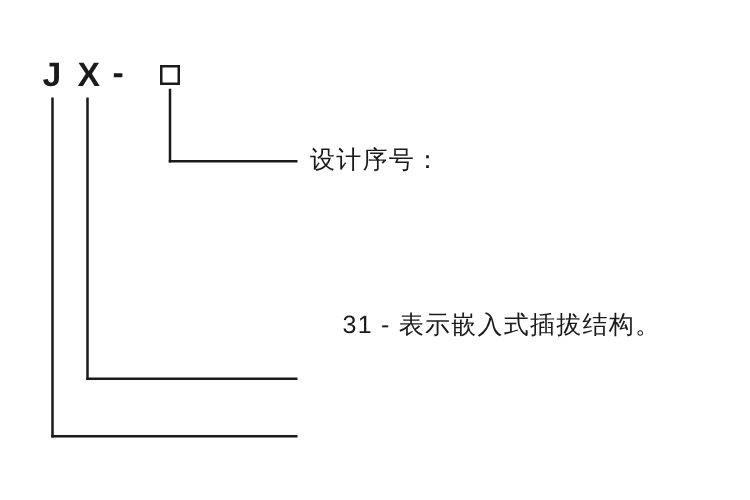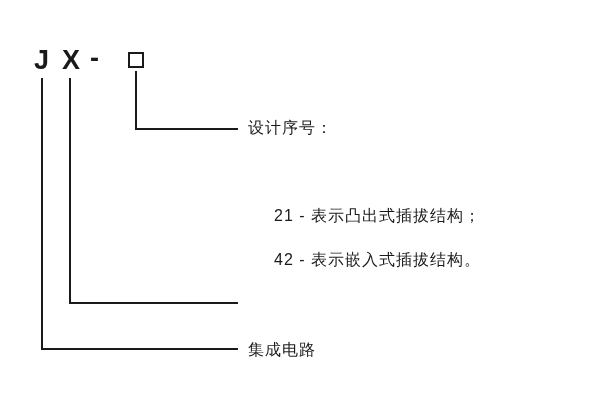--- a/index.html
+++ b/index.html
@@ -32,21 +32,21 @@
     box-sizing: border-box;
   }
   .line {
     position: absolute;
     background: #1a1a1a;
   }
   .line.v { width: 2px; }
   .line.h { height: 2px; }
   .label {
     position: absolute;
-    font-size: 16px;
+    font-size: 20px;
     line-height: 26px;
     color: #1a1a1a;
     white-space: nowrap;
     letter-spacing: 1px;
   }
 </style>
 </head>
 <body>
 
 <div class="canvas">
@@ -59,19 +59,17 @@
   <div class="line v" style="left:135px; top:71px; height:59px;"></div>
   <div class="line h" style="left:135px; top:128px; width:103px;"></div>
 
   <div class="line v" style="left:69px; top:78px; height:226px;"></div>
   <div class="line h" style="left:69px; top:302px; width:169px;"></div>
 
   <div class="line v" style="left:41px; top:78px; height:272px;"></div>
   <div class="line h" style="left:41px; top:348px; width:197px;"></div>
 
   <div class="label" style="left:248px; top:115px;">设计序号：</div>
-  <div class="label" style="left:274px; top:203px;">21 - 表示凸出式插拔结构；</div>
-  <div class="label" style="left:274px; top:247px;">42 - 表示嵌入式插拔结构。</div>
+  <div class="label" style="left:274px; top:247px;">31 - 表示嵌入式插拔结构。</div>
 
 
-  <div class="label" style="left:248px; top:337px;">集成电路</div>
 
 </div>
 
 </body></html>

